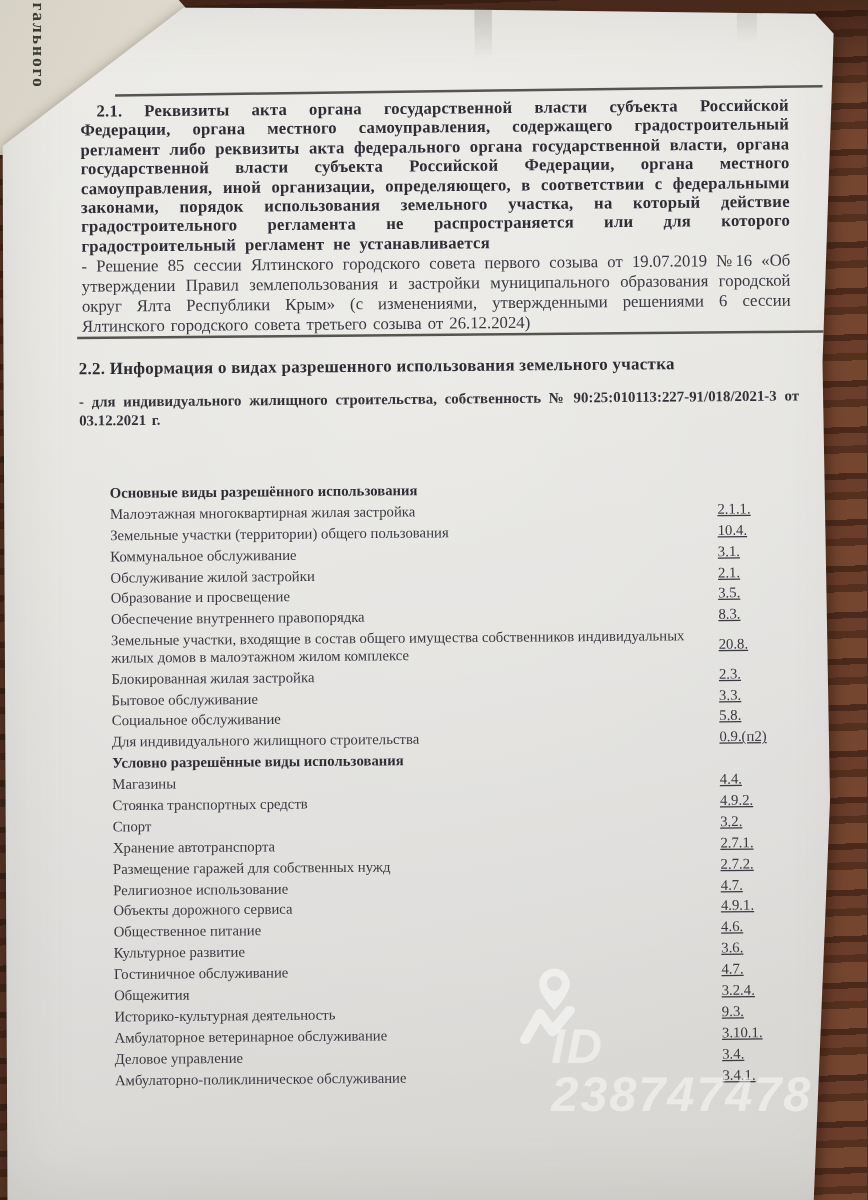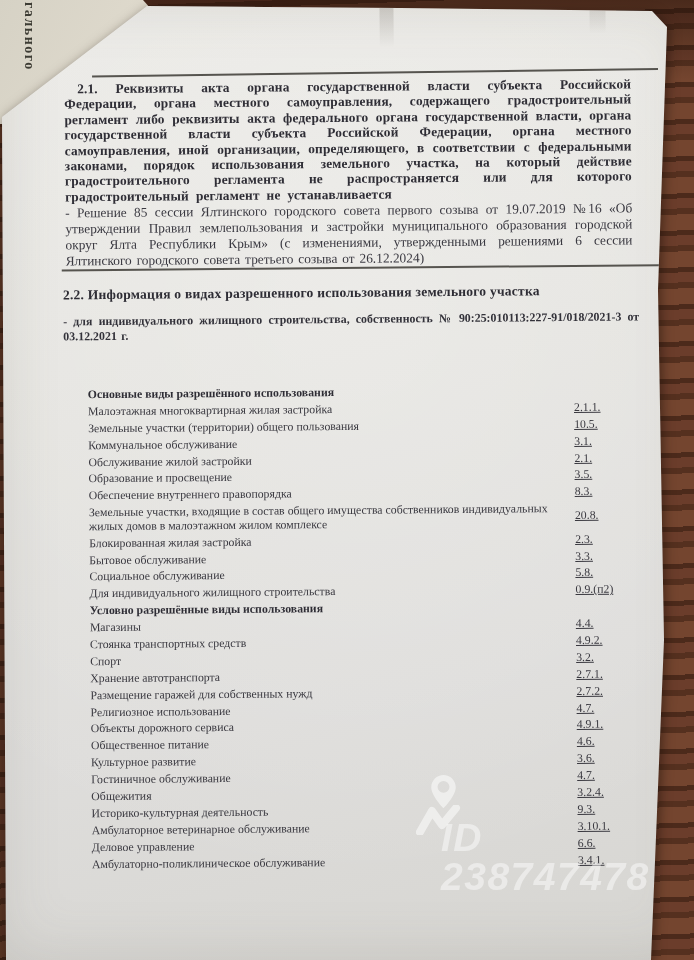--- a/index.html
+++ b/index.html
@@ -109,21 +109,21 @@
         <div class="note">- для индивидуального жилищного строительства, собственность № 90:25:010113:227-91/018/2021-3 от 03.12.2021 г.</div>
 
         <div class="list">
             <div class="list-header">Основные виды разрешённого использования</div>
             <div class="list-row">
               <span class="list-label">Малоэтажная многоквартирная жилая застройка</span>
               <span class="list-code">2.1.1.</span>
             </div>
             <div class="list-row">
               <span class="list-label">Земельные участки (территории) общего пользования</span>
-              <span class="list-code">10.5.</span>
+              <span class="list-code">10.4.</span>
             </div>
             <div class="list-row">
               <span class="list-label">Коммунальное обслуживание</span>
               <span class="list-code">3.1.</span>
             </div>
             <div class="list-row">
               <span class="list-label">Обслуживание жилой застройки</span>
               <span class="list-code">2.1.</span>
             </div>
             <div class="list-row">
@@ -202,21 +202,21 @@
             <div class="list-row">
               <span class="list-label">Историко-культурная деятельность</span>
               <span class="list-code">9.3.</span>
             </div>
             <div class="list-row">
               <span class="list-label">Амбулаторное ветеринарное обслуживание</span>
               <span class="list-code">3.10.1.</span>
             </div>
             <div class="list-row">
               <span class="list-label">Деловое управление</span>
-              <span class="list-code">6.6.</span>
+              <span class="list-code">3.4.</span>
             </div>
             <div class="list-row">
               <span class="list-label">Амбулаторно-поликлиническое обслуживание</span>
               <span class="list-code">3.4.1.</span>
             </div>
           </div>
       </div>
 
       <div class="watermark">
         <svg class="wm-pin" width="27" height="35" viewBox="0 0 30 40">

